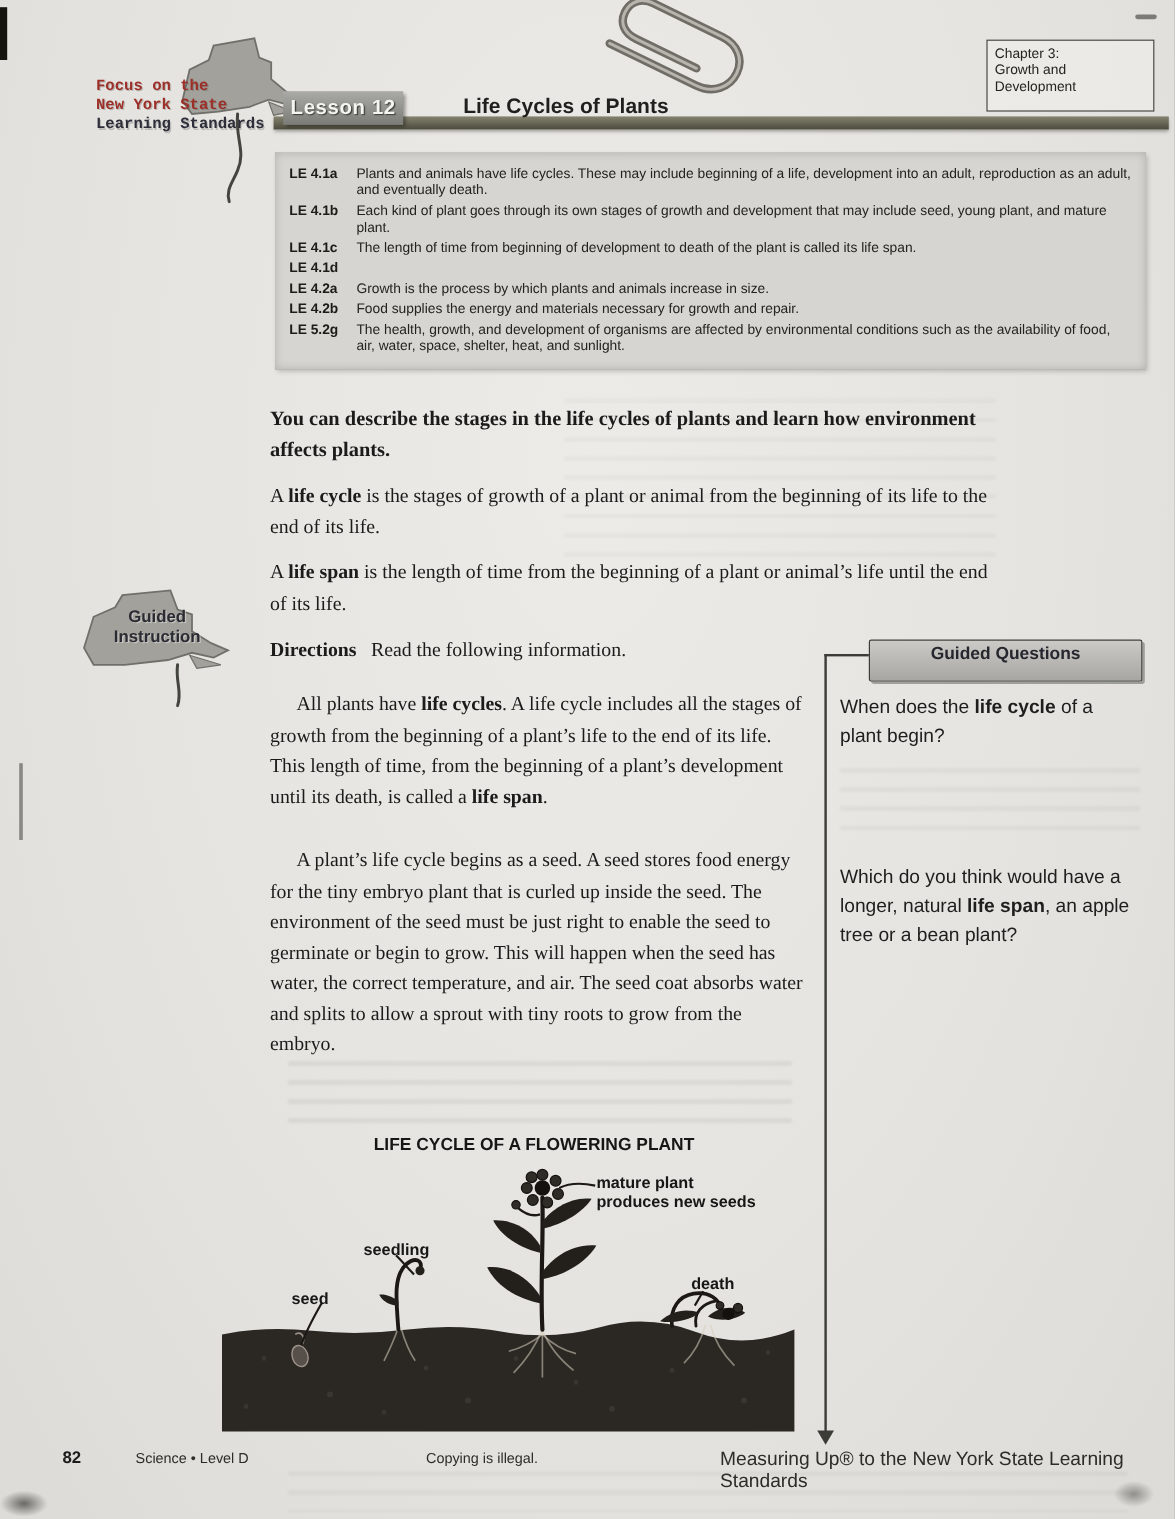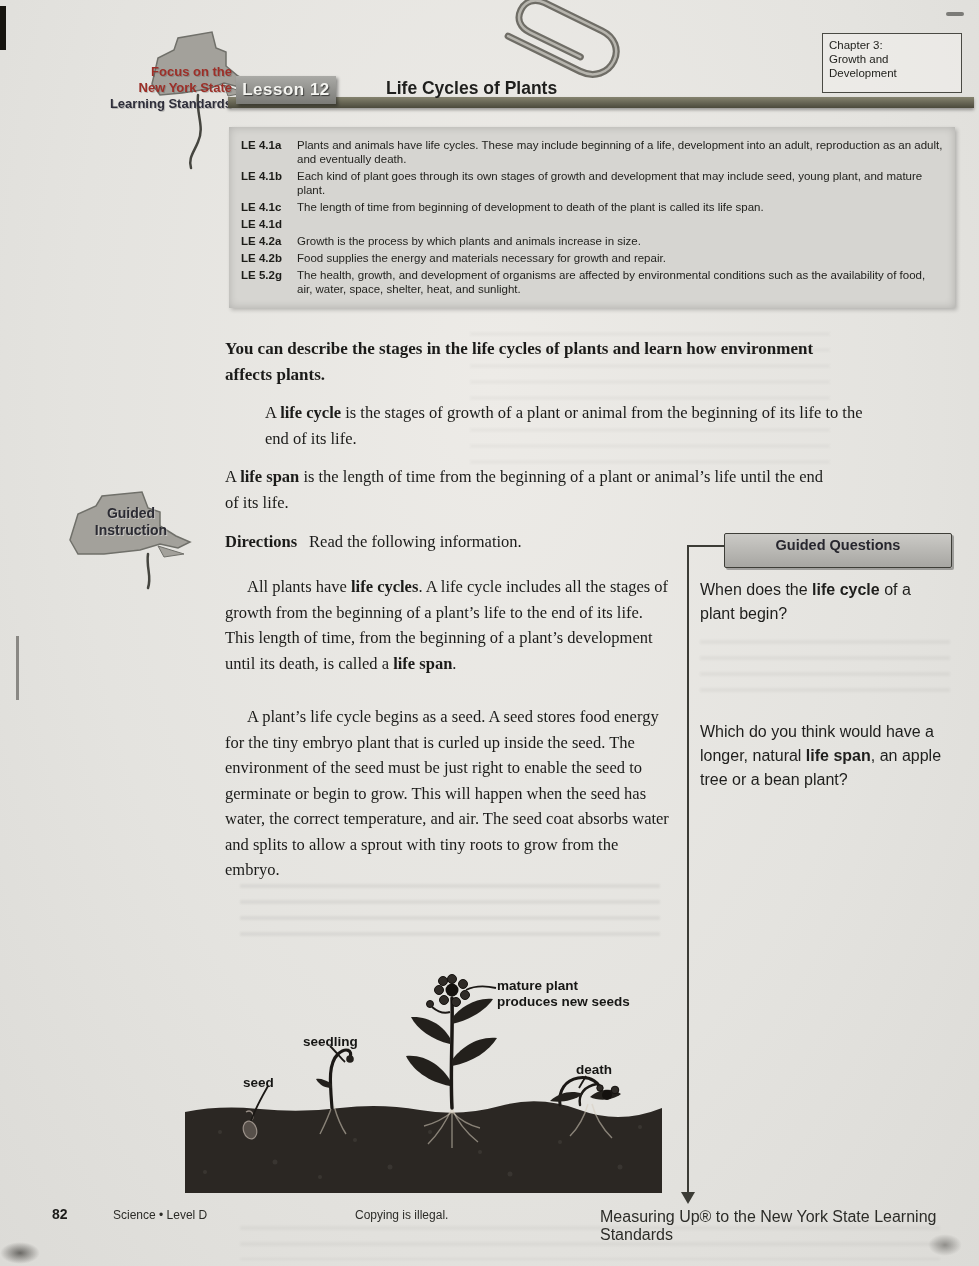--- a/index.html
+++ b/index.html
@@ -22,22 +22,22 @@
   .ghost-2 { left:700px; top:640px; width:250px; height:62px; opacity:.6; }
   .ghost-3 { left:240px; top:1226px; width:700px; height:34px; opacity:.55; }
   .ghost-4 { left:470px; top:332px; width:360px; height:136px; opacity:.4; }
 
   
   .chapter-box { position:absolute; left:822px; top:33px; width:140px; min-height:60px;
     border:1.5px solid #4a4a44; background:rgba(242,241,237,.55);
     font-size:11.5px; line-height:14px; padding:4px 6px; white-space:pre-line; color:#23231f; }
   .paperclip { position:absolute; left:480px; top:0px; }
   .ny-top { position:absolute; left:138px; top:24px; }
-  .focus-text { position:absolute; left:80px; top:64px; width:152px; text-align:right;
-    font-weight:bold; font-size:13px; line-height:16px; text-shadow:1px 1px 0 rgba(60,60,60,.25); }
+  .focus-text { position:absolute; left:80px; top:64px; width:152px; text-align:left;
+    font-weight:bold; font-size:13px; line-height:16px; text-shadow:1px 1px 0 rgba(60,60,60,.25);font-family:Liberation Mono, monospace; }
   .focus-text .l1, .focus-text .l2 { color:#9c2f28; }
   .focus-text .l3 { color:#2e2e3a; }
   .header-band { position:absolute; left:228px; top:97px; width:746px; height:11px;
     background:linear-gradient(#85836f, #4b4a3c); box-shadow:0 2px 3px rgba(0,0,0,.35); }
   .lesson-badge { position:absolute; left:236px; top:76px; width:100px; height:28px;
     background:linear-gradient(#aaaaa6, #7b7b77); color:#f4f4f0;
     font-weight:bold; font-size:17px; line-height:28px; text-align:center; letter-spacing:.5px;
     text-shadow:1px 1px 1px #3b3b39; box-shadow:2px 2px 3px rgba(0,0,0,.4); }
   .page-title { position:absolute; left:386px; top:78px; font-weight:bold; font-size:17.5px; color:#1f1f1d; }
 
@@ -46,21 +46,21 @@
     background:#d6d5d1; padding:11px 12px 9px 12px;
     box-shadow: inset 0 0 8px rgba(0,0,0,.18), 2px 2px 4px rgba(0,0,0,.22); }
   .std-row { display:flex; gap:10px; margin-bottom:3px; }
   .std-code { flex:0 0 46px; font-weight:bold; font-size:11.5px; line-height:14px; color:#1c1c18; }
   .std-text { font-size:11.5px; line-height:14px; color:#23231f; }
 
   
   .serif { font-family:"Liberation Serif", serif; }
   .objective { position:absolute; left:225px; top:336px; width:600px;
     font-weight:bold; font-size:17px; line-height:26px; }
-  .def1 { position:absolute; left:225px; top:400px; width:605px; font-size:16.5px; line-height:26px;margin-left:40px; }
+  .def1 { position:absolute; left:225px; top:400px; width:605px; font-size:16.5px; line-height:26px; }
   .def2 { position:absolute; left:225px; top:464px; width:610px; font-size:16.5px; line-height:26px; }
   .directions-line { position:absolute; left:225px; top:532px; font-size:16.5px; }
   .directions-line .dir-b { font-weight:bold; margin-right:12px; }
   .para1 { position:absolute; left:225px; top:574px; width:444px; font-size:16.5px; line-height:25.5px; text-indent:22px; }
   .para2 { position:absolute; left:225px; top:704px; width:444px; font-size:16.5px; line-height:25.5px; text-indent:22px; }
 
   
   .ny-guided { position:absolute; left:56px; top:488px; }
   .guided-text { position:absolute; left:66px; top:505px; width:130px; text-align:center;
     font-weight:bold; font-size:14px; line-height:17px; color:#2b2b33;
@@ -189,20 +189,21 @@
 
   <div class="vtick"></div>
   <div class="vline"></div>
   <div class="varrow"></div>
   <div class="gq-header">Guided Questions</div>
 
   <p class="gq1"><span>When does the </span><b>life cycle</b><span> of a plant begin?</span></p>
 
   <p class="gq2"><span>Which do you think would have a longer, natural </span><b>life span</b><span>, an apple tree or a bean plant?</span></p>
 
+  <div class="diagram-title">LIFE CYCLE OF A FLOWERING PLANT</div>
 
   <svg class="diagram-svg" width="500" height="240" viewBox="0 0 500 240">
 
     <path d="M5,150 Q40,143 80,147 T160,146 T240,148 T320,144 T400,148 T482,146 L482,231 L5,231 Z" fill="#2b2723"></path>
     <g fill="rgba(235,228,215,0.08)">
       <circle cx="40" cy="170" r="2"></circle>
         <circle cx="95" cy="200" r="2.5"></circle>
         <circle cx="140" cy="215" r="2"></circle>
       <circle cx="210" cy="205" r="2.5"></circle>
         <circle cx="250" cy="170" r="2"></circle>

